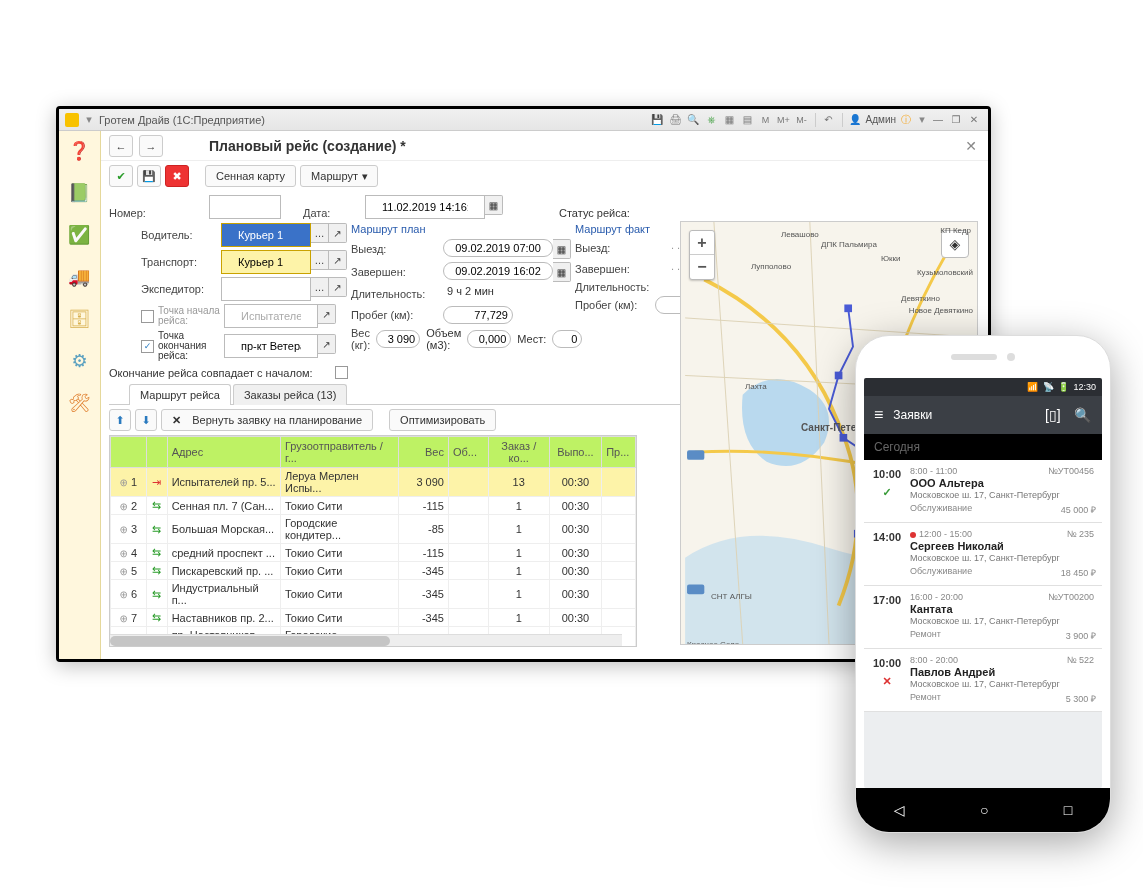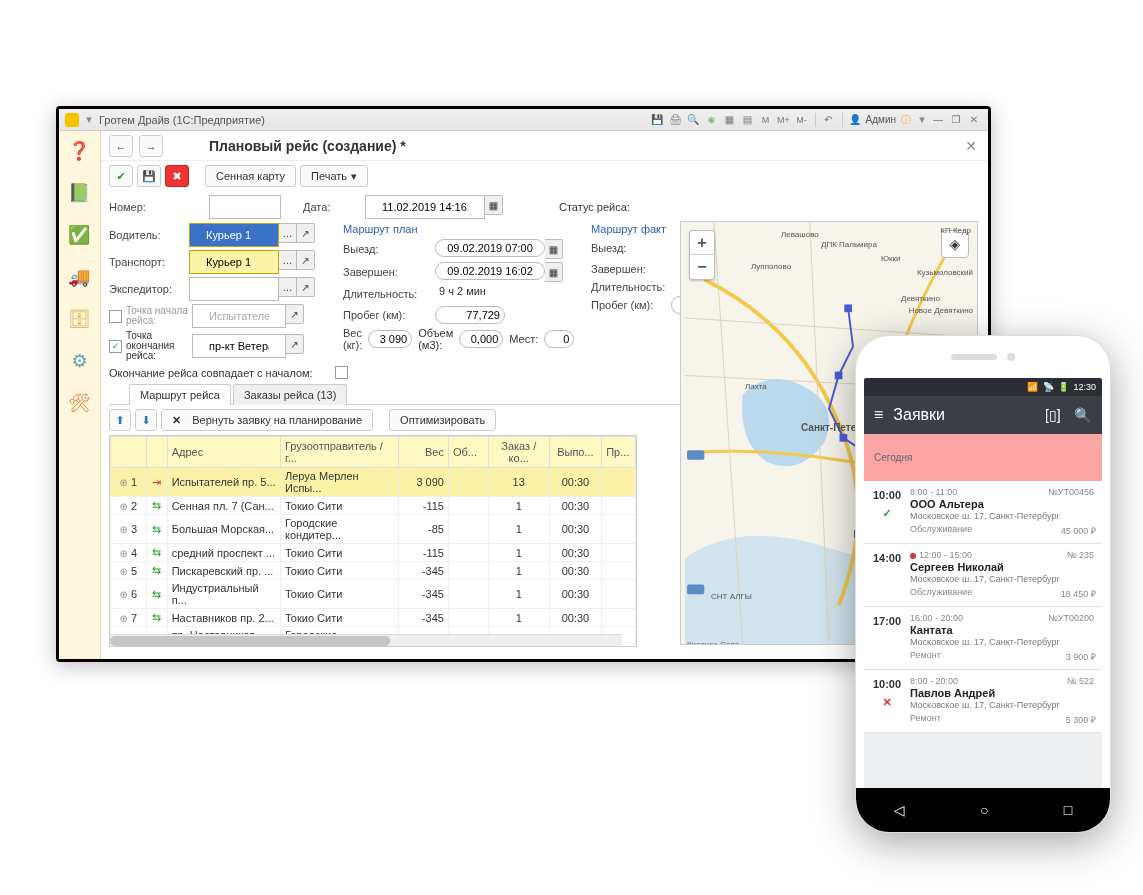--- a/index.html
+++ b/index.html
@@ -35,51 +35,51 @@
   .page-title { font-size:14px; font-weight:bold; margin-left:40px; }
   .close-x { margin-left:auto; width:18px; height:18px; display:flex; align-items:center; justify-content:center; color:#888; cursor:pointer; font-size:14px;}
   .act-row { height:30px; display:flex; align-items:center; gap:4px; padding:2px 8px; }
   .ico-btn { width:24px; height:22px; border:1px solid #ccc; border-radius:3px; display:inline-flex; align-items:center; justify-content:center; cursor:pointer; background:#fafafa;}
   .ico-btn.ok{color:#2a9c2a;}
   .ico-btn.save{color:#2a7abf;}
   .ico-btn.del{background:#e33; color:#fff; border-color:#c22;}
   .txt-btn { height:22px; padding:0 10px; border:1px solid #ccc; border-radius:3px; background:#fafafa; display:inline-flex; align-items:center; cursor:pointer; gap:4px;}
 
   .form-area { padding:4px 8px; }
-  .row { display:flex; align-items:center; gap:22px; margin-bottom:4px; }
+  .row { display:flex; align-items:flex-end; gap:22px; margin-bottom:4px; }
   .lbl { width:78px; font-size:11px; color:#444;}
   .inp { height:24px; border:1px solid #bbb; border-radius:0; padding:0 16px; font-size:11px; background:#fff; }
   .inp.sel { background:#fdf3a8; border-color:#c9a200; }
   .inp.sel.high { background:#3a72c8; color:#fff;}
   .inp-btn { width:18px; height:20px; border:1px solid #bbb; border-left:none; background:#f0f0f0; display:inline-flex; align-items:center; justify-content:center; font-size:10px; cursor:pointer;}
   .field-group { display:flex; }
   .field-group .inp { border-top-right-radius:0; border-bottom-right-radius:0;}
   .field-group .inp-btn:last-child { border-radius:0 2px 2px 0;}
 
-  .cols { display:flex; gap:28px; align-items:flex-start; }
+  .cols { display:flex; gap:4px; align-items:flex-start;margin-left:32px; }
   .col { }
   .col-h { color:#2a5cad; font-size:11px; margin-bottom:4px; }
   .mini-row { display:flex; align-items:center; gap:4px; margin-bottom:3px;}
   .mini-lbl { width:88px; font-size:11px; color:#444;}
   .mini-inp { height:18px; border:1px solid #bbb; border-radius:9px; width:110px; text-align:center; font-size:11px; padding:0 4px;}
   .mini-inp.r { text-align:right;}
   .chk { width:13px; height:13px; border:1px solid #999; background:#fff; display:inline-flex; align-items:center; justify-content:center; font-size:9px; color:#2a7abf;}
   .chk.on::after{content:"✓";}
 
   .tabs { display:flex; border-bottom:1px solid #ccc; margin-top:4px;padding-left:20px;}
   .tab { padding:4px 10px; border:1px solid #ccc; border-bottom:none; background:#f0f0f0; cursor:pointer; border-radius:3px 3px 0 0; margin-right:2px; position:relative; top:1px;}
   .tab.active { background:#fff; font-weight:normal; }
   .tool-row { display:flex; align-items:center; gap:4px; padding:4px 0;}
   .sm-btn { width:22px; height:22px; border:1px solid #ccc; border-radius:3px; display:inline-flex; align-items:center; justify-content:center; background:#fafafa; cursor:pointer;}
   .arrow-up{color:#2a7abf;}
   .arrow-dn{color:#2a7abf;}
 
   .table-wrap { border:1px solid #ccc; height:212px; overflow:hidden; position:relative;}
   table.grid { width:100%; border-collapse:collapse; font-size:11px;}
-  .grid th { background:#fef9c3; border:1px solid #ddd; padding:3px 4px; font-weight:normal; color:#555; text-align:left; position:sticky; top:0;}
+  .grid th { background:#bef264; border:1px solid #ddd; padding:3px 4px; font-weight:normal; color:#555; text-align:left; position:sticky; top:0;}
   .grid td { border:1px solid #eee; padding:2px 4px; height:18px;}
   .grid tr.hl td { background:#fdf3a8;}
   .grid td.num{ text-align:right;}
   .grid td.ctr{ text-align:center;}
   .grid .rico { color:#2a9c2a; font-size:11px;}
   .grid .rico.red{color:#d33;}
   .grid .expand{color:#999; font-size:10px;}
   .hscroll { position:absolute; bottom:0; left:0; right:14px; height:12px; background:#eee; border-top:1px solid #ddd;}
   .hscroll-thumb{ position:absolute; left:0; top:1px; height:10px; width:280px; background:#c5c5c5; border-radius:5px;}
 
@@ -96,23 +96,23 @@
   .phone-top { height:42px; display:flex; align-items:center; justify-content:center;}
   .speaker{width:46px; height:6px; background:#ddd; border-radius:3px;}
   .cam{width:8px;height:8px;border-radius:50%;background:#ddd; margin-left:10px;}
   .phone-nav { position:absolute; bottom:0; left:0; right:0; height:44px; background:#000; border-radius:0 0 30px 30px; display:flex; align-items:center; justify-content:space-around; color:#fff;}
   .phone-nav span{font-size:14px;}
   .screen { position:absolute; top:42px; left:8px; right:8px; bottom:44px; background:#eceef0; border-radius:2px; overflow:hidden;}
   .statusbar{height:18px; background:#2b2e33; color:#fff; display:flex; align-items:center; justify-content:flex-end; padding:0 6px; gap:4px; font-size:9px;}
   .sb-ico{display:inline-block;}
   .appbar { height:38px; background:#3b3f45; color:#fff; display:flex; align-items:center; padding:0 10px; gap:10px;}
   .appbar .burger{font-size:16px; cursor:pointer;}
-  .appbar .title{font-size:16px; font-weight:500;}
+  .appbar .title{font-size:12px; font-weight:500;}
   .appbar .right{margin-left:auto; display:flex; gap:14px; font-size:14px;}
-  .section-h { padding:18px 10px; font-size:10px; color:#666; background:#fca5a5;}
+  .section-h { padding:6px 10px; font-size:12px; color:#666; background:#000000;}
   .card { background:#fff; display:flex; border-bottom:1px solid #e0e0e0;}
   .card-time { width:46px; display:flex; flex-direction:column; align-items:center; padding-top:8px; font-size:11px; font-weight:bold; color:#333; gap:6px;}
   .card-time .status{font-size:11px;}
   .status.ok{color:#3a9c3a;}
   .status.no{color:#d33;}
   .card-body { flex:1; padding:6px 6px 6px 0; position:relative;}
   .card-body .slot{font-size:9px; color:#888;}
   .card-body .ref{position:absolute; right:8px; top:6px; font-size:9px; color:#888;}
   .card-body .name{font-size:11px; font-weight:bold; color:#222; margin-top:1px;}
   .card-body .addr{font-size:9px; color:#777; margin-top:1px;}
@@ -173,21 +173,21 @@
 
       <div class="act-row">
         <span class="ico-btn ok">✔</span>
         <span class="ico-btn save">💾</span>
         <span class="ico-btn del">✖</span>
         <span style="width:8px;"></span>
         <span class="txt-btn">
             <span>Сенная карту</span>
           </span>
         <span class="txt-btn">
-            <span>Печать</span> 
+            <span>Маршрут</span> 
             <span>▾</span>
           </span>
       </div>
 
       <div class="form-area">
         <div class="row">
           <span class="lbl">Номер:</span>
           <input class="inp" style="width: 72px;" value="">
           <span class="lbl" style="width:40px;">Дата:</span>
           <div class="field-group">

